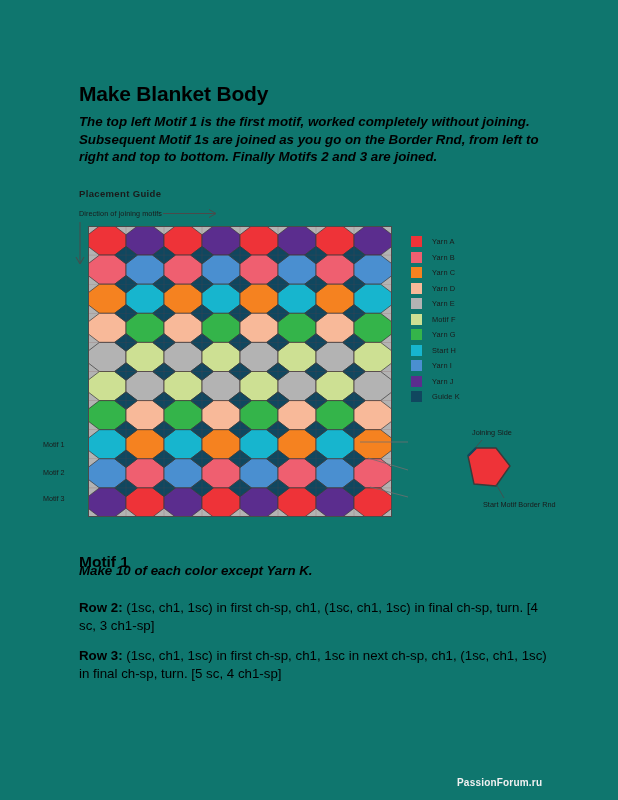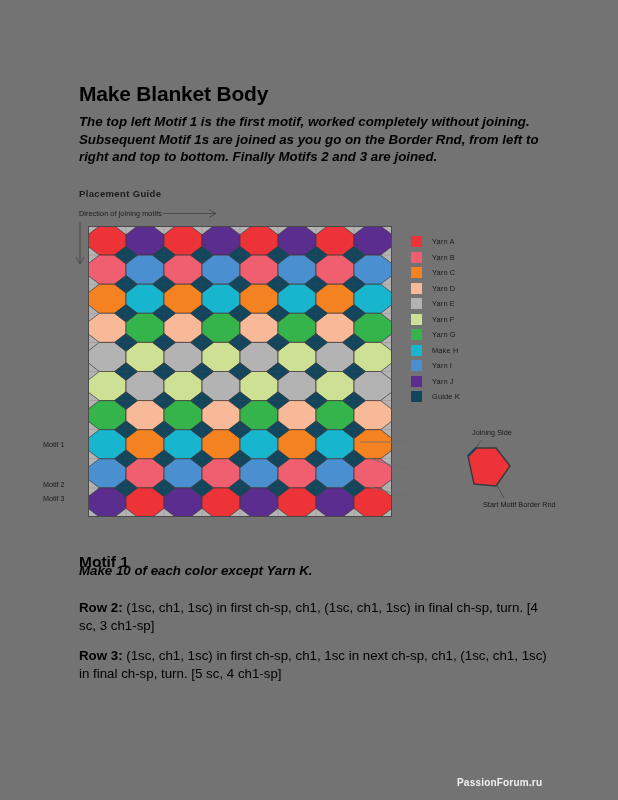--- a/index.html
+++ b/index.html
@@ -12,21 +12,21 @@
     height: 800px;
     position: relative;
     font-family: "Liberation Sans", sans-serif;
     color: #000000;
     overflow: hidden;
   }
 
   .page {
     position: absolute;
     inset: 0;
-    background: #737373;
+    background: #0f766e;
   }
 
   
   .heading {
     position: absolute;
     left: 79px;
     top: 68px;
     font-size: 21px;
     font-weight: bold;
     letter-spacing: -0.2px;
@@ -116,21 +116,21 @@
     white-space: nowrap;
     text-align: center;
   }
   .callout-label {
     position: absolute;
     font-size: 7.2px;
     color: #1a1a1a;
     white-space: nowrap;
   }
   .callout-1 { left: 43px; top: 440px; }
-  .callout-2 { left: 43px; top: 480px; }
+  .callout-2 { left: 43px; top: 468px; }
   .callout-3 { left: 43px; top: 494px; }
 
   #callout-lines {
     position: absolute;
     left: 360px;
     top: 425px;
     width: 70px;
     height: 95px;
   }
 
@@ -419,29 +419,29 @@
       <div class="legend-row">
         <span class="legend-swatch" style="background: rgb(248, 185, 153);"></span>
         <span class="legend-label">Yarn D</span>
       </div>
       <div class="legend-row">
         <span class="legend-swatch" style="background: rgb(179, 179, 179);"></span>
         <span class="legend-label">Yarn E</span>
       </div>
       <div class="legend-row">
         <span class="legend-swatch" style="background: rgb(205, 224, 147);"></span>
-        <span class="legend-label">Yarn F</span>
+        <span class="legend-label">Motif F</span>
       </div>
       <div class="legend-row">
         <span class="legend-swatch" style="background: rgb(52, 180, 74);"></span>
         <span class="legend-label">Yarn G</span>
       </div>
       <div class="legend-row">
         <span class="legend-swatch" style="background: rgb(23, 181, 206);"></span>
-        <span class="legend-label">Make H</span>
+        <span class="legend-label">Start H</span>
       </div>
       <div class="legend-row">
         <span class="legend-swatch" style="background: rgb(74, 143, 208);"></span>
         <span class="legend-label">Yarn I</span>
       </div>
       <div class="legend-row">
         <span class="legend-swatch" style="background: rgb(91, 45, 142);"></span>
         <span class="legend-label">Yarn J</span>
       </div>
       <div class="legend-row">

